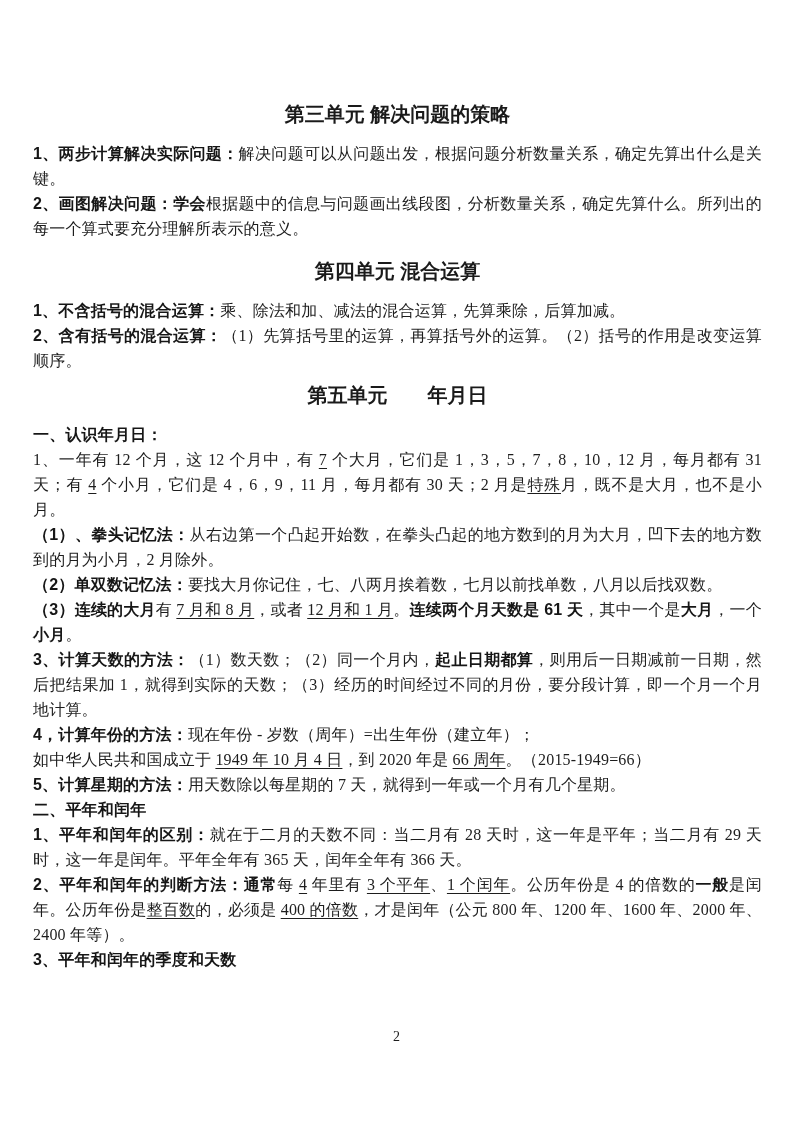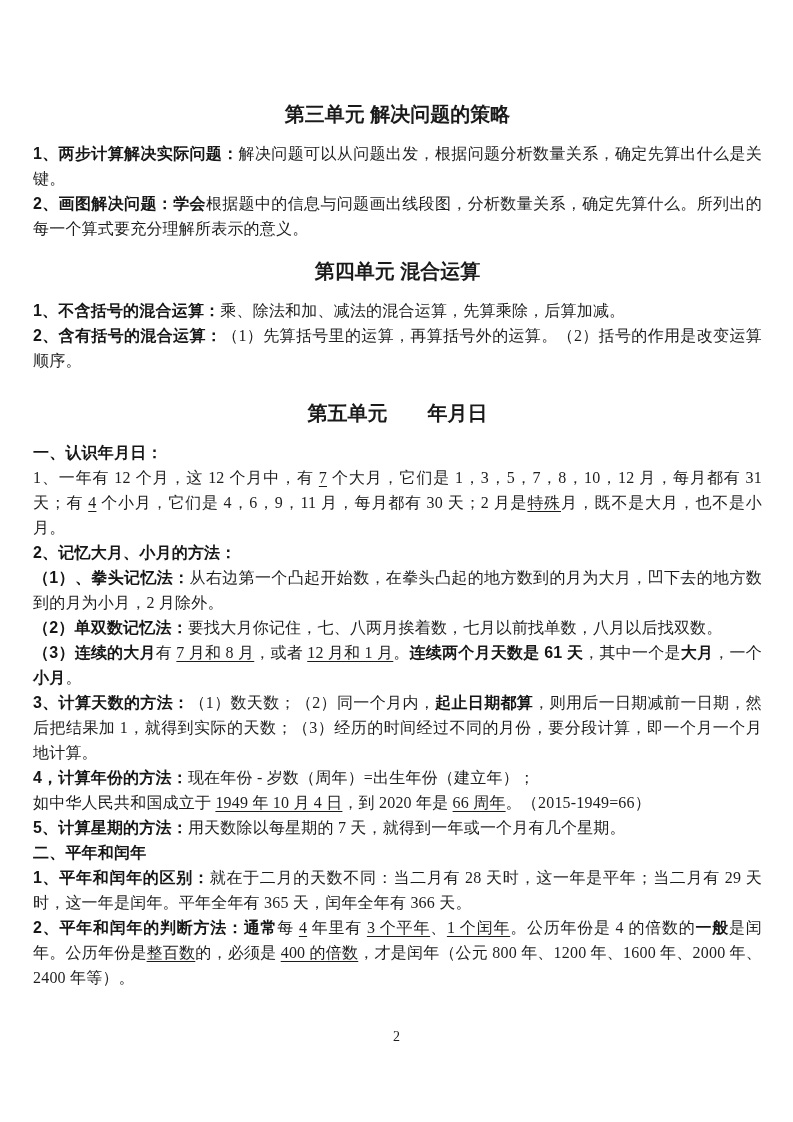--- a/index.html
+++ b/index.html
@@ -23,21 +23,21 @@
     background: #ffffff;
   }
   .content {
     position: absolute;
     top: 100px;
     left: 33px;
     width: 729px;
   }
   .section { margin: 0; }
   .section:nth-of-type(2) { margin-top: 16px; }
-  .section:nth-of-type(3) { margin-top: 26px; }
+  .section:nth-of-type(3) { margin-top: 8px; }
   .section-title {
     margin: 0 0 13px 0;
     text-align: center;
     font-size: 20px;
     line-height: 28px;
     font-weight: 700;
     font-family: "Liberation Sans", "DejaVu Sans", sans-serif;
     color: #1a1a1a;
     white-space: pre;
   }
@@ -82,27 +82,27 @@
       </section>
       <section class="section">
         <h2 class="section-title">第四单元 混合运算</h2>
         <p class="para"><span class="b">1、不含括号的混合运算：</span><span>乘、除法和加、减法的混合运算，先算乘除，后算加减。</span></p>
         <p class="para"><span class="b">2、含有括号的混合运算：</span><span>（1）先算括号里的运算，再算括号外的运算。（2）括号的作用是改变运算顺序。</span></p>
       </section>
       <section class="section">
         <h2 class="section-title">第五单元　　年月日</h2>
         <p class="para"><span class="b">一、认识年月日：</span></p>
         <p class="para"><span>1、一年有 12 个月，这 12 个月中，有 </span><span class="u">7</span><span> 个大月，它们是 1，3，5，7，8，10，12 月，每月都有 31 天；有 </span><span class="u">4</span><span> 个小月，它们是 4，6，9，11 月，每月都有 30 天；2 月是</span><span class="u">特殊</span><span>月，既不是大月，也不是小月。</span></p>
-        <p class="para"><span class="b">2、记忆大月、小月的方法：</span></p>
         <p class="para"><span class="b">（1）、拳头记忆法：</span><span>从右边第一个凸起开始数，在拳头凸起的地方数到的月为大月，凹下去的地方数到的月为小月，2 月除外。</span></p>
         <p class="para"><span class="b">（2）单双数记忆法：</span><span>要找大月你记住，七、八两月挨着数，七月以前找单数，八月以后找双数。</span></p>
         <p class="para"><span class="b">（3）连续的大月</span><span>有 </span><span class="u">7 月和 8 月</span><span>，或者 </span><span class="u">12 月和 1 月</span><span>。</span><span class="b">连续两个月天数是 61 天</span><span>，其中一个是</span><span class="b">大月</span><span>，一个</span><span class="b">小月</span><span>。</span></p>
         <p class="para"><span class="b">3、计算天数的方法：</span><span>（1）数天数；（2）同一个月内，</span><span class="b">起止日期都算</span><span>，则用后一日期减前一日期，然后把结果加 1，就得到实际的天数；（3）经历的时间经过不同的月份，要分段计算，即一个月一个月地计算。</span></p>
         <p class="para"><span class="b">4，计算年份的方法：</span><span>现在年份 - 岁数（周年）=出生年份（建立年）；</span></p>
         <p class="para"><span>如中华人民共和国成立于 </span><span class="u">1949 年 10 月 4 日</span><span>，到 2020 年是 </span><span class="u">66 周年</span><span>。（2015-1949=66）</span></p>
         <p class="para"><span class="b">5、计算星期的方法：</span><span>用天数除以每星期的 7 天，就得到一年或一个月有几个星期。</span></p>
         <p class="para"><span class="b">二、平年和闰年</span></p>
         <p class="para"><span class="b">1、平年和闰年的区别：</span><span>就在于二月的天数不同：当二月有 28 天时，这一年是平年；当二月有 29 天时，这一年是闰年。平年全年有 365 天，闰年全年有 366 天。</span></p>
         <p class="para"><span class="b">2、平年和闰年的判断方法：通常</span><span>每 </span><span class="u">4</span><span> 年里有 </span><span class="u">3 个平年</span><span>、</span><span class="u">1 个闰年</span><span>。公历年份是 4 的倍数的</span><span class="b">一般</span><span>是闰年。公历年份是</span><span class="u">整百数</span><span>的，必须是 </span><span class="u">400 的倍数</span><span>，才是闰年（公元 800 年、1200 年、1600 年、2000 年、2400 年等）。</span></p>
+        <p class="para"><span class="b">3、平年和闰年的季度和天数</span></p>
       </section>
     </main>
   <footer class="page-number">2</footer>
 </div>
 
 </body></html>

